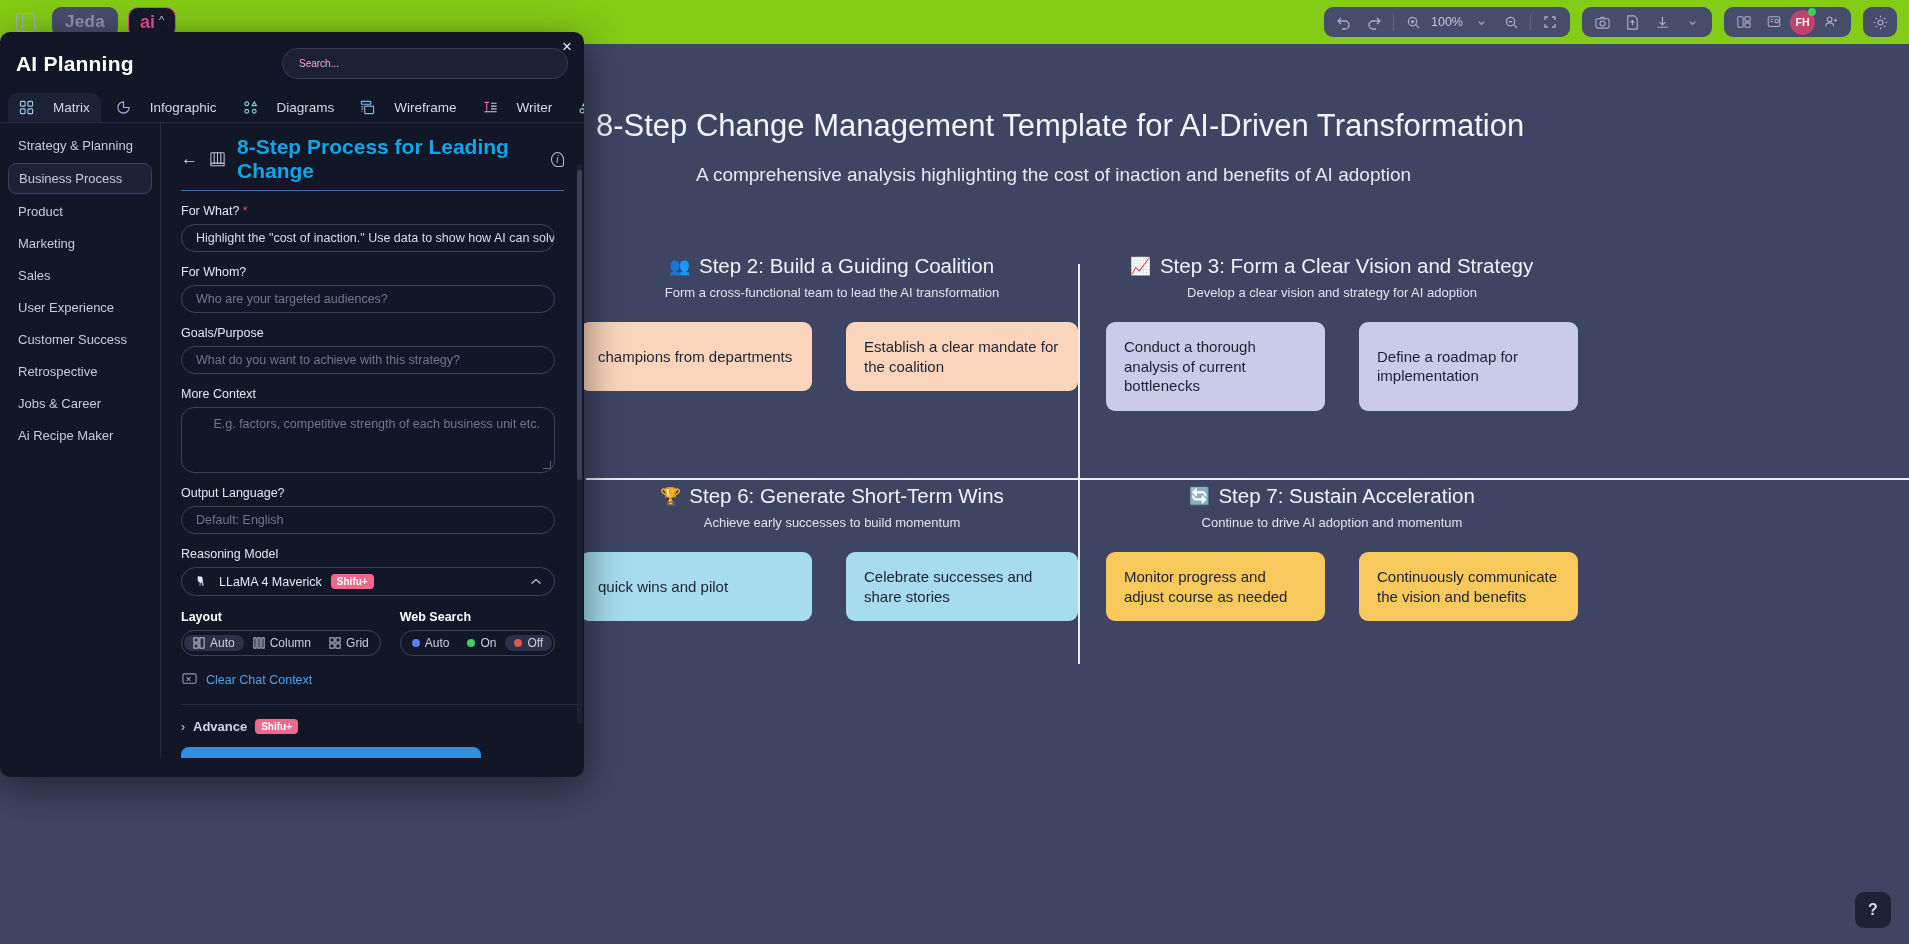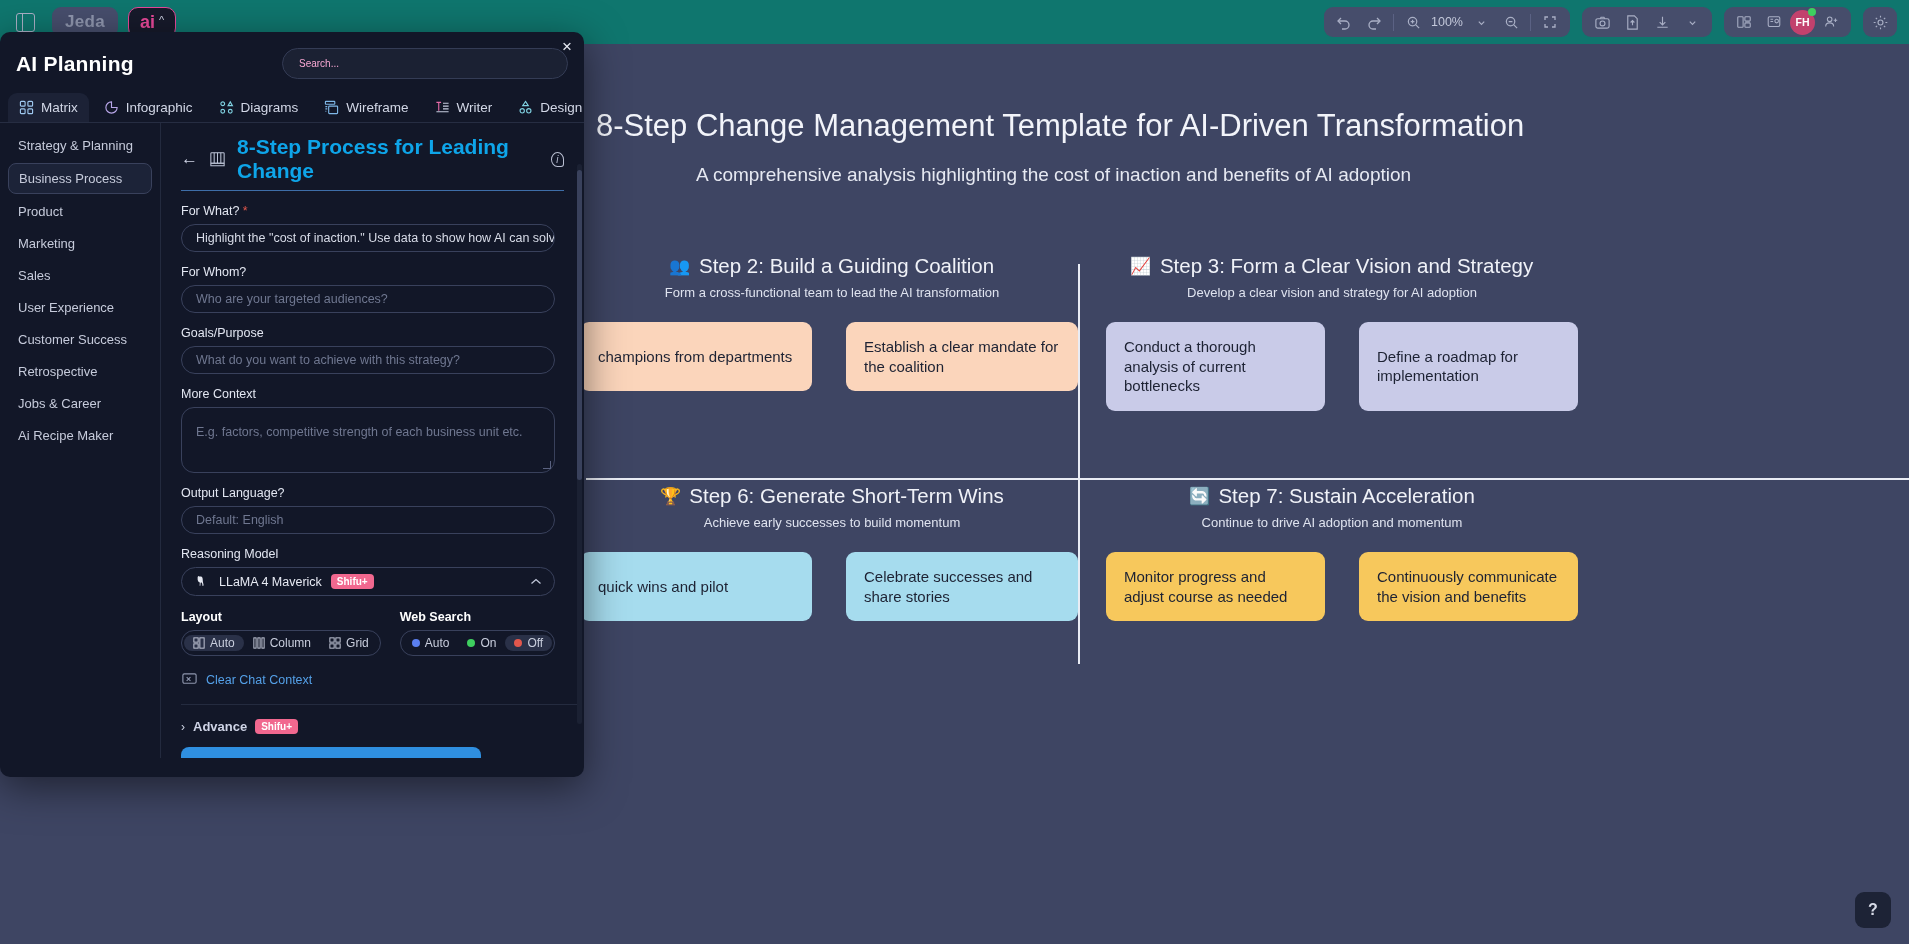--- a/index.html
+++ b/index.html
@@ -9,21 +9,21 @@
     font-family: "Liberation Sans", sans-serif;
     background: #3d4460;
   }
 
   
   #app { position: relative; width: 1909px; height: 944px; background: #3e4563; }
 
   
   .topbar {
     position: absolute; top: 0; left: 0; right: 0; height: 44px;
-    background: #0f766e;
+    background: #84cc16;
     display: flex; align-items: center;
     z-index: 30;
   }
   .tb-left { display: flex; align-items: center; gap: 10px; padding-left: 8px; }
   .tb-iconbtn {
     width: 34px; height: 32px; border-radius: 8px;
     display: flex; align-items: center; justify-content: center;
     background: transparent;
   }
   .panel-icon {
@@ -133,21 +133,21 @@
   .rp-close {
     position: absolute; right: 6px; top: 4px; width: 22px; height: 22px;
     color: #e6e9f2; font-size: 17px; display: flex; align-items: center; justify-content: center;
   }
 
   .rp-tabs {
     display: flex; align-items: center; gap: 4px; padding: 6px 6px 0 8px;
     border-bottom: 1px solid #262d42;
   }
   .rp-tab {
-    display: flex; align-items: center; gap: 7px; padding: 7px 11px;
+    display: flex; align-items: center; gap: 19px; padding: 7px 11px;
     border-radius: 9px 9px 0 0; color: #d2d7e6; font-size: 13.5px; white-space: nowrap;
   }
   .rp-tab.active { background: #1c2236; }
   .rp-tab .ic { display: inline-flex; width: 15px; height: 15px; }
 
   .rp-body { display: flex; height: calc(100% - 110px); }
   .rp-cats { width: 160px; padding: 8px 8px 0 8px; flex: none; }
   .cat {
     padding: 7px 10px; color: #c6cbdb; font-size: 13px; border-radius: 8px; margin-bottom: 3px;
     white-space: nowrap;
@@ -174,22 +174,23 @@
   .req { color: #e2574c; }
   .inp {
     width: 374px; height: 28px; border-radius: 15px; background: transparent;
     border: 1px solid #39415c; padding: 0 14px;
     display: flex; align-items: center; color: #d8dce8; font-size: 12.5px;
     overflow: hidden; white-space: nowrap;
   }
   .inp.ph { color: #6f7790; }
   .ta {
     width: 374px; height: 66px; border-radius: 13px; background: transparent;
-    border: 1px solid #39415c; padding: 17px 14px; color: #6f7790; font-size: 12.5px;
+    border: 1px solid #39415c; padding: 9px 14px; color: #6f7790; font-size: 12.5px;
     position: relative;
+    text-align: right;
   }
   .ta:after {
     content: ""; position: absolute; right: 3px; bottom: 3px;
     width: 7px; height: 7px;
     border-right: 1.2px solid #5a6280; border-bottom: 1.2px solid #5a6280;
   }
   .model-row {
     width: 374px; height: 29px; border-radius: 15px; border: 1px solid #39415c;
     display: flex; align-items: center; padding: 0 12px; gap: 9px;
   }

